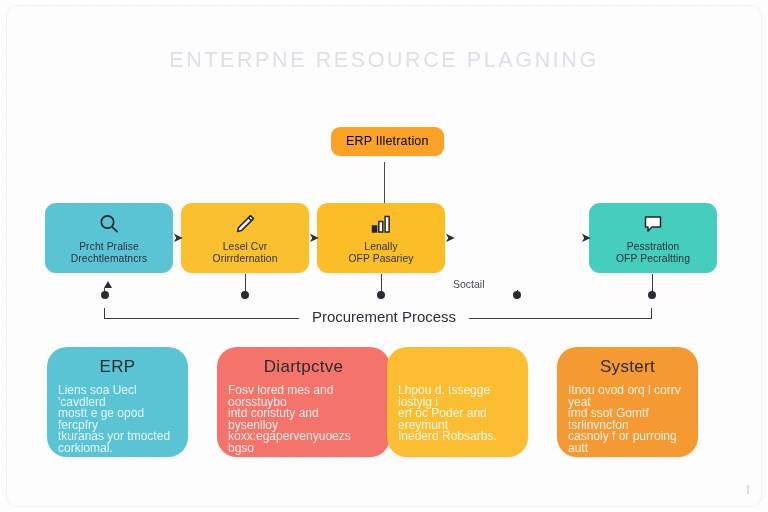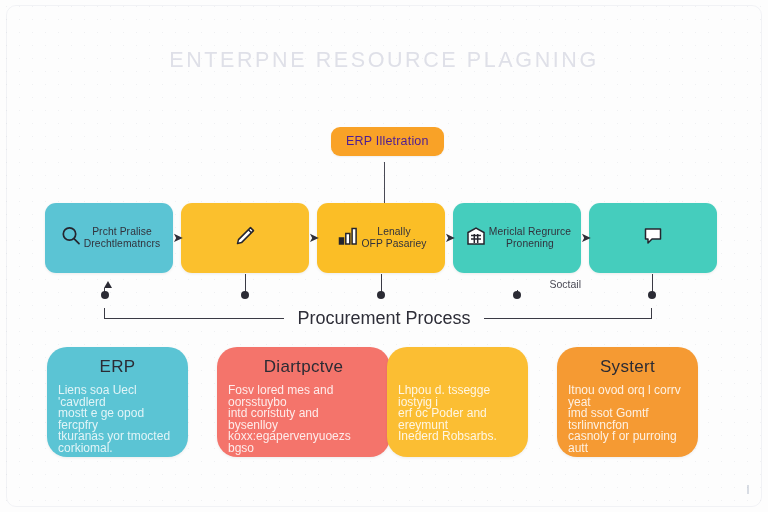--- a/index.html
+++ b/index.html
@@ -32,37 +32,37 @@
     color:#dfe0e8;
     font-weight:400;
     white-space:nowrap;
   }
 
   
   #erp-badge{
     position:absolute;left:331px;top:127px;
     padding:7px 15px 8px 15px;
     background:#F9A227;
-    color:#4c1d95;
+    color:#000000;
     font-size:12.5px;
     border-radius:9px;
     letter-spacing:0.2px;
     white-space:nowrap;
     box-shadow:0 1px 2px rgba(0,0,0,0.06);
   }
   #erp-stem{
     position:absolute;left:384px;top:162px;width:1.4px;height:43px;
     background:#4a4a55;
   }
 
   
   .pbox{
     position:absolute;top:203px;width:128px;height:70px;
     border-radius:11px;
-    display:flex;flex-direction:row;align-items:center;justify-content:center;
+    display:flex;flex-direction:column;align-items:center;justify-content:center;
     box-shadow:0 1px 3px rgba(0,0,0,0.07);
   }
   .pbox .picon{
     width:26px;height:26px;margin-bottom:4px;
     display:flex;align-items:center;justify-content:center;
   }
   .pbox .plabel{
     font-size:10.3px;line-height:12.4px;color:#32323c;
     text-align:center;white-space:pre-line;
     letter-spacing:0.1px;
@@ -95,25 +95,25 @@
     position:absolute;width:8px;height:8px;border-radius:50%;
     background:#2b2b34;
   }
   .uparrow{
     position:absolute;width:0;height:0;
     border-left:4.5px solid transparent;border-right:4.5px solid transparent;
     border-bottom:7px solid #2b2b34;
   }
   #rail-label{
     position:absolute;left:0;top:308px;width:768px;text-align:center;
-    font-size:18px;color:#2e2e38;
+    font-size:15px;color:#2e2e38;
   }
   #rail-label span{background:#fdfdfd;padding:0 13px;}
   #soctail{
-    position:absolute;left:453px;top:278px;width:128px;text-align:right;
+    position:absolute;left:453px;top:278px;width:128px;text-align:left;
     font-size:10.5px;color:#4a4a55;
   }
 
   
   .card{
     position:absolute;top:347px;width:141px;height:110px;
     border-radius:20px;
     box-shadow:0 1px 3px rgba(0,0,0,0.07);
     overflow:hidden;
   }
@@ -161,54 +161,45 @@
 Drechtlematncrs</span>
   </div>
 
   <div class="pbox" id="pbox-1">
     <span class="picon">
       <svg width="24" height="24" viewBox="0 0 24 24" fill="#ffffff" stroke="#25252e" stroke-width="1.5" stroke-linejoin="round">
         <path d="M17.5 3.6l3 3-12 12-4 1 1-4z"></path>
           <line x1="15.4" y1="5.7" x2="18.4" y2="8.7" stroke="#25252e"></line>
       </svg>
     </span>
+    <span class="plabel">Lesel Cvr
+Orirrdernation</span>
   </div>
 
   <div class="pbox" id="pbox-2">
     <span class="picon">
       <svg width="24" height="24" viewBox="0 0 24 24" stroke="#25252e" stroke-width="1.5" fill="none">
         <rect x="3.5" y="14" width="4" height="6" fill="#25252e"></rect>
         <rect x="9.8" y="9.5" width="4" height="10.5" fill="#ffffff"></rect>
         <rect x="16.1" y="4.5" width="4" height="15.5" fill="#ffffff"></rect>
       </svg>
     </span>
     <span class="plabel">Lenally
 OFP Pasariey</span>
   </div>
 
-  <div class="pbox" id="pbox-3">
-    <span class="picon">
-      <svg width="24" height="24" viewBox="0 0 24 24" stroke="#25252e" stroke-width="1.5" fill="#ffffff">
-        <path d="M4 8.5l8-4.5 8 4.5V20H4z"></path>
-        <line x1="7" y1="11.5" x2="17" y2="11.5"></line>
-          <line x1="7" y1="15" x2="17" y2="15"></line>
-        <line x1="10.3" y1="10" x2="10.3" y2="19"></line>
-          <line x1="13.7" y1="10" x2="13.7" y2="19"></line>
-      </svg>
-    </span>
-    <span class="plabel">Mericlal Regrurce
-Pronening</span>
-  </div>
 
   <div class="pbox" id="pbox-4">
     <span class="picon">
       <svg width="24" height="24" viewBox="0 0 24 24" stroke="#25252e" stroke-width="1.5" fill="#ffffff" stroke-linejoin="round">
         <path d="M4.5 5h15v10h-8.5L7 19v-4H4.5z"></path>
       </svg>
     </span>
+    <span class="plabel">Pesstratlon
+OFP Pecraltting</span>
   </div>
 
   <div class="chev" id="chev-0">➤</div>
   <div class="chev" id="chev-1">➤</div>
   <div class="chev" id="chev-2">➤</div>
   <div class="chev" id="chev-3">➤</div>
 
   <div id="rail"></div>
   <div id="rail-cap-l"></div>
   <div id="rail-cap-r"></div>

